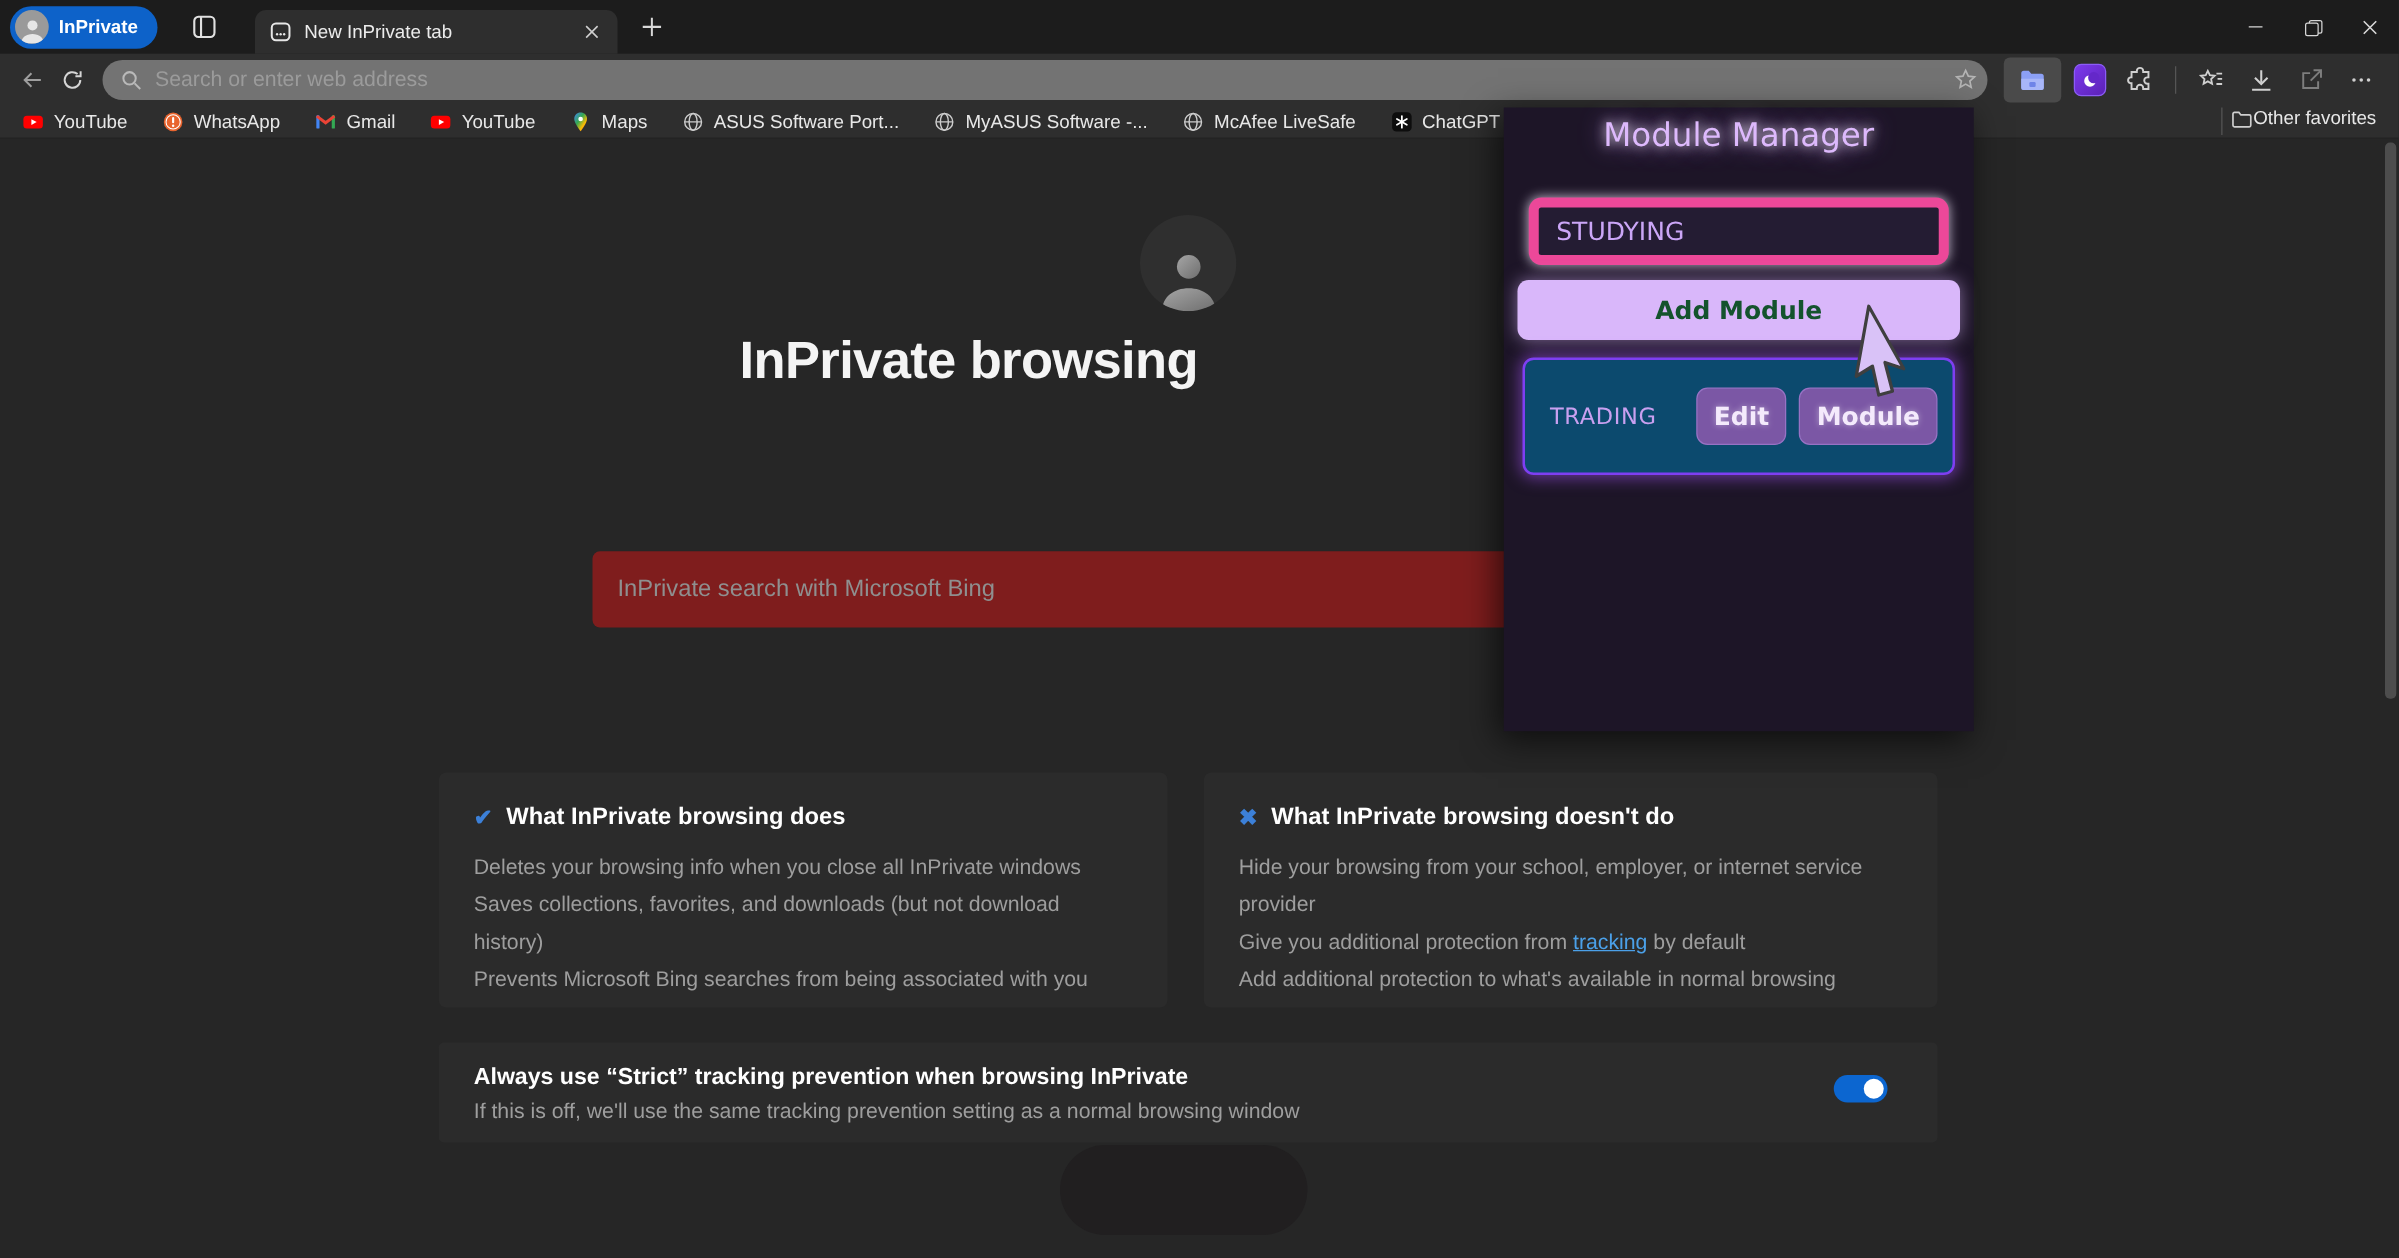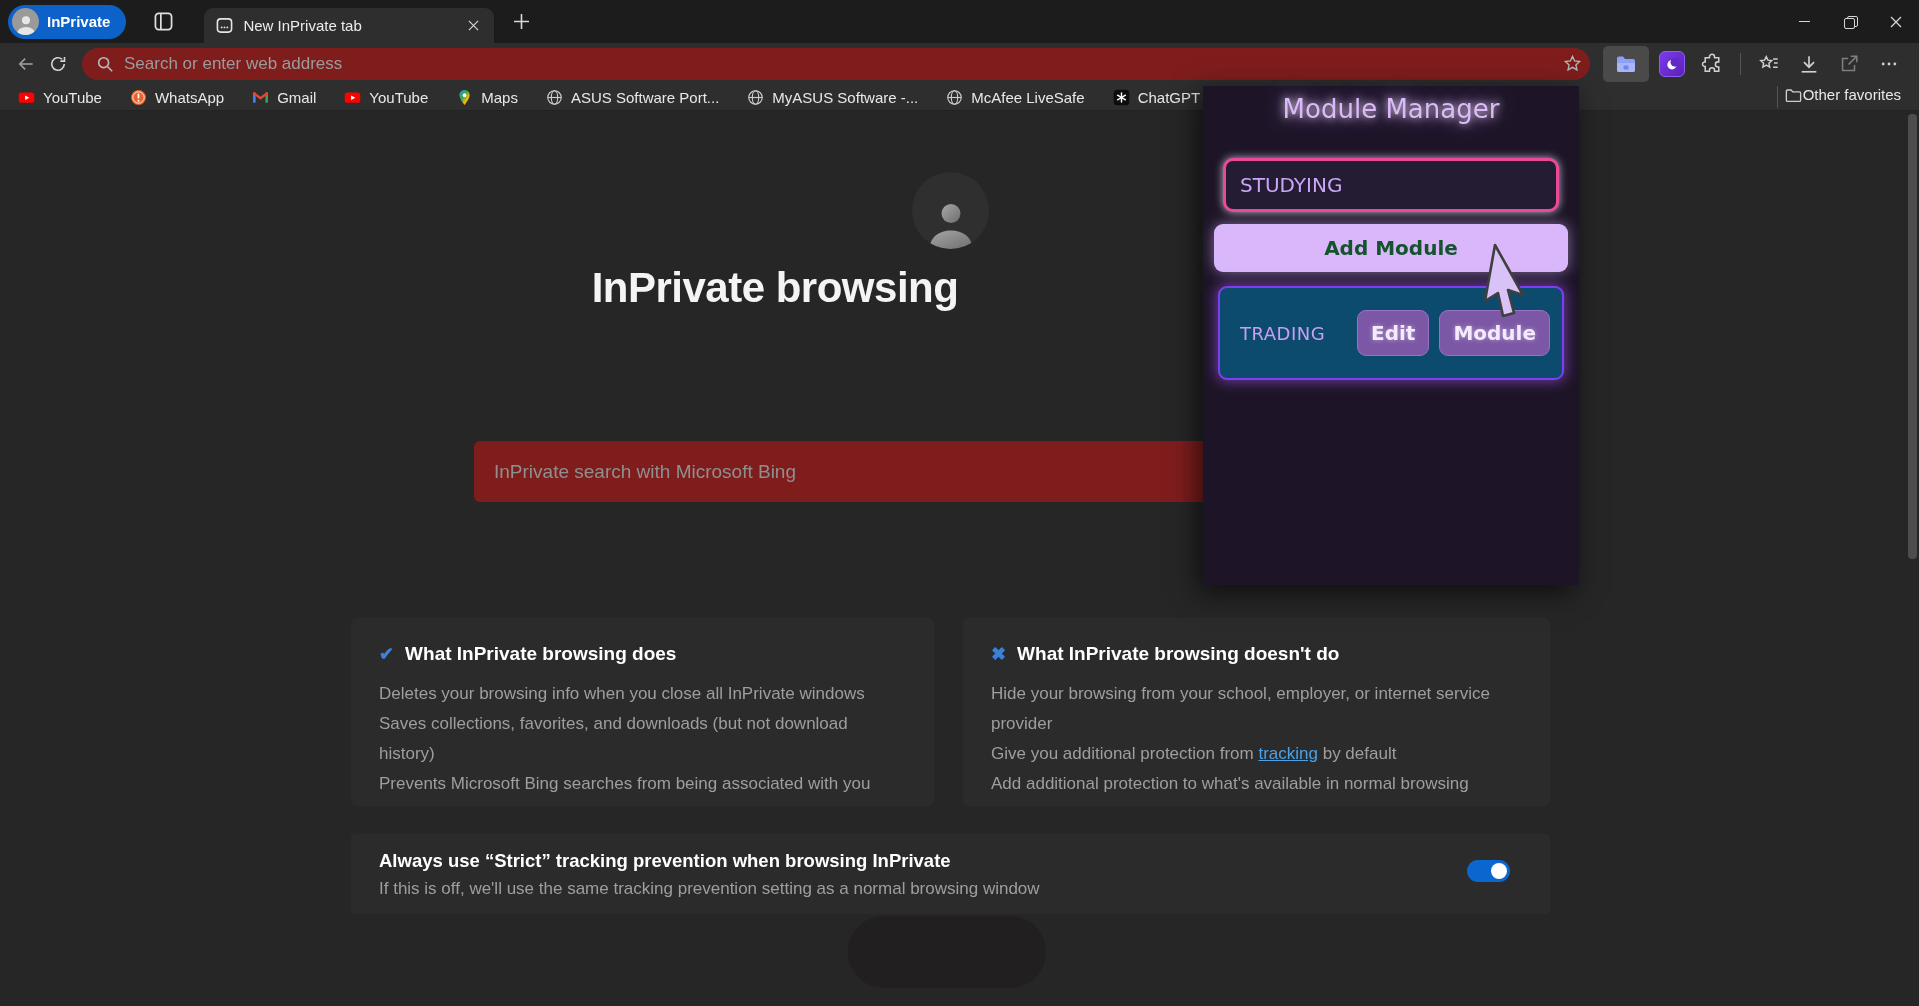--- a/index.html
+++ b/index.html
@@ -19,21 +19,21 @@
   .win-controls{margin-left:auto;display:flex;height:43px}
   .win-btn{width:46px;display:flex;align-items:center;justify-content:center;color:#d6d6d6}
   .min-glyph{width:11px;height:1.6px;background:#d6d6d6}
   .restore-glyph{position:relative;width:12px;height:12px}
   .restore-glyph::before{content:"";position:absolute;left:2.5px;top:0;width:9px;height:9px;border:1.2px solid #d6d6d6;border-radius:2px}
   .restore-glyph::after{content:"";position:absolute;left:0;top:2.8px;width:9px;height:9px;border:1.2px solid #d6d6d6;border-radius:2px;background:#1c1c1c}
 
   
   .toolbar{height:41px;background:#2e2e2e;display:flex;align-items:center;padding:0 10px}
   .nav-btn{width:32px;height:32px;display:flex;align-items:center;justify-content:center;border-radius:5px}
-  .addressbar{flex:1;height:32px;background:#7f1d1d;border-radius:16px;display:flex;align-items:center;padding:0 8px 0 14px;margin:0 10px 0 8px}
+  .addressbar{flex:1;height:32px;background:#737373;border-radius:16px;display:flex;align-items:center;padding:0 8px 0 14px;margin:0 10px 0 8px}
   .addressbar input{flex:1;background:none;border:none;outline:none;color:#ddd;font-size:17px;font-family:"Liberation Sans",sans-serif}
   .addressbar input::placeholder{color:#9b9b9b}
   .tool-icon{width:34px;height:34px;display:flex;align-items:center;justify-content:center;border-radius:5px;margin:0 3px}
   .ext-active{background:#4a4a4a;width:46px;height:36px}
   .moon-tile{width:26px;height:26px;border-radius:6px;background:linear-gradient(135deg,#7c3aed,#5b21b6);border:1px solid #8b5cf6;display:flex;align-items:center;justify-content:center}
   .vdivider{width:1px;height:22px;background:#555;margin:0 8px}
 
   
   .bookmarks{height:27px;background:#2e2e2e;display:flex;align-items:center;padding:0 18px;gap:28px;border-bottom:1px solid #222}
   .bm{display:flex;align-items:center;gap:8px;color:#e8e8e8;font-size:15px;white-space:nowrap}
@@ -59,21 +59,21 @@
   .toggle{position:absolute;right:40px;top:26px;width:43px;height:22px;border-radius:11px;background:#0c66d0}
   .toggle-knob{position:absolute;right:3px;top:3px;width:16px;height:16px;border-radius:50%;background:#fff}
   .blob{position:absolute;left:848px;top:805px;width:198px;height:72px;border-radius:36px;background:#211f20}
   .scroll-thumb{position:absolute;right:2px;top:3px;width:9px;height:445px;border-radius:4px;background:#4d4d4d}
 
   
   .popup{position:absolute;left:1203px;top:86px;width:376px;height:499px;background:#1d1527;z-index:40;
          box-shadow:-5px 7px 26px rgba(0,0,0,.65);font-family:"DejaVu Sans",sans-serif}
   .popup-title{margin-top:8px;text-align:center;font-size:26px;font-weight:normal;color:#ddb9fc;
          text-shadow:0 0 9px rgba(255,255,255,.85),0 0 20px rgba(196,130,255,.8)}
-  .module-input{position:absolute;left:20px;top:72px;width:336px;height:54px;background:#241c33;border:3px solid #ec4899;
+  .module-input{position:absolute;left:20px;top:72px;width:336px;height:54px;background:#241c33;border:8px solid #ec4899;
          border-radius:10px;box-shadow:0 0 9px rgba(245,235,255,.75);color:#cba6f7;font-size:20px;padding:0 14px;outline:none;font-family:"DejaVu Sans",sans-serif}
   .add-module{position:absolute;left:11px;top:138px;width:354px;height:48px;background:#d9b7fa;border:none;border-radius:9px;
          color:#14532d;font-size:20px;font-weight:bold;box-shadow:0 0 14px rgba(216,180,254,.55);font-family:"DejaVu Sans",sans-serif}
   .module-card{position:absolute;left:15px;top:200px;width:346px;height:94px;background:#0c4a6e;border:2px solid #7e3ff2;
          border-radius:9px;box-shadow:0 0 13px 2px rgba(168,85,247,.55);display:flex;align-items:center;padding:0 12px 0 20px}
   .module-name{flex:1;color:#c9a0f0;font-size:18px;letter-spacing:.5px}
   .mod-btn{height:46px;background:#7b57a5;border:1px solid #9872c4;border-radius:9px;color:#f4eafc;font-size:20px;font-weight:bold;
          margin-left:10px;padding:0 13px;text-shadow:0 0 5px rgba(255,255,255,.45);font-family:"DejaVu Sans",sans-serif}
   .cursor{position:absolute;left:1483px;top:243px;z-index:60}
 

